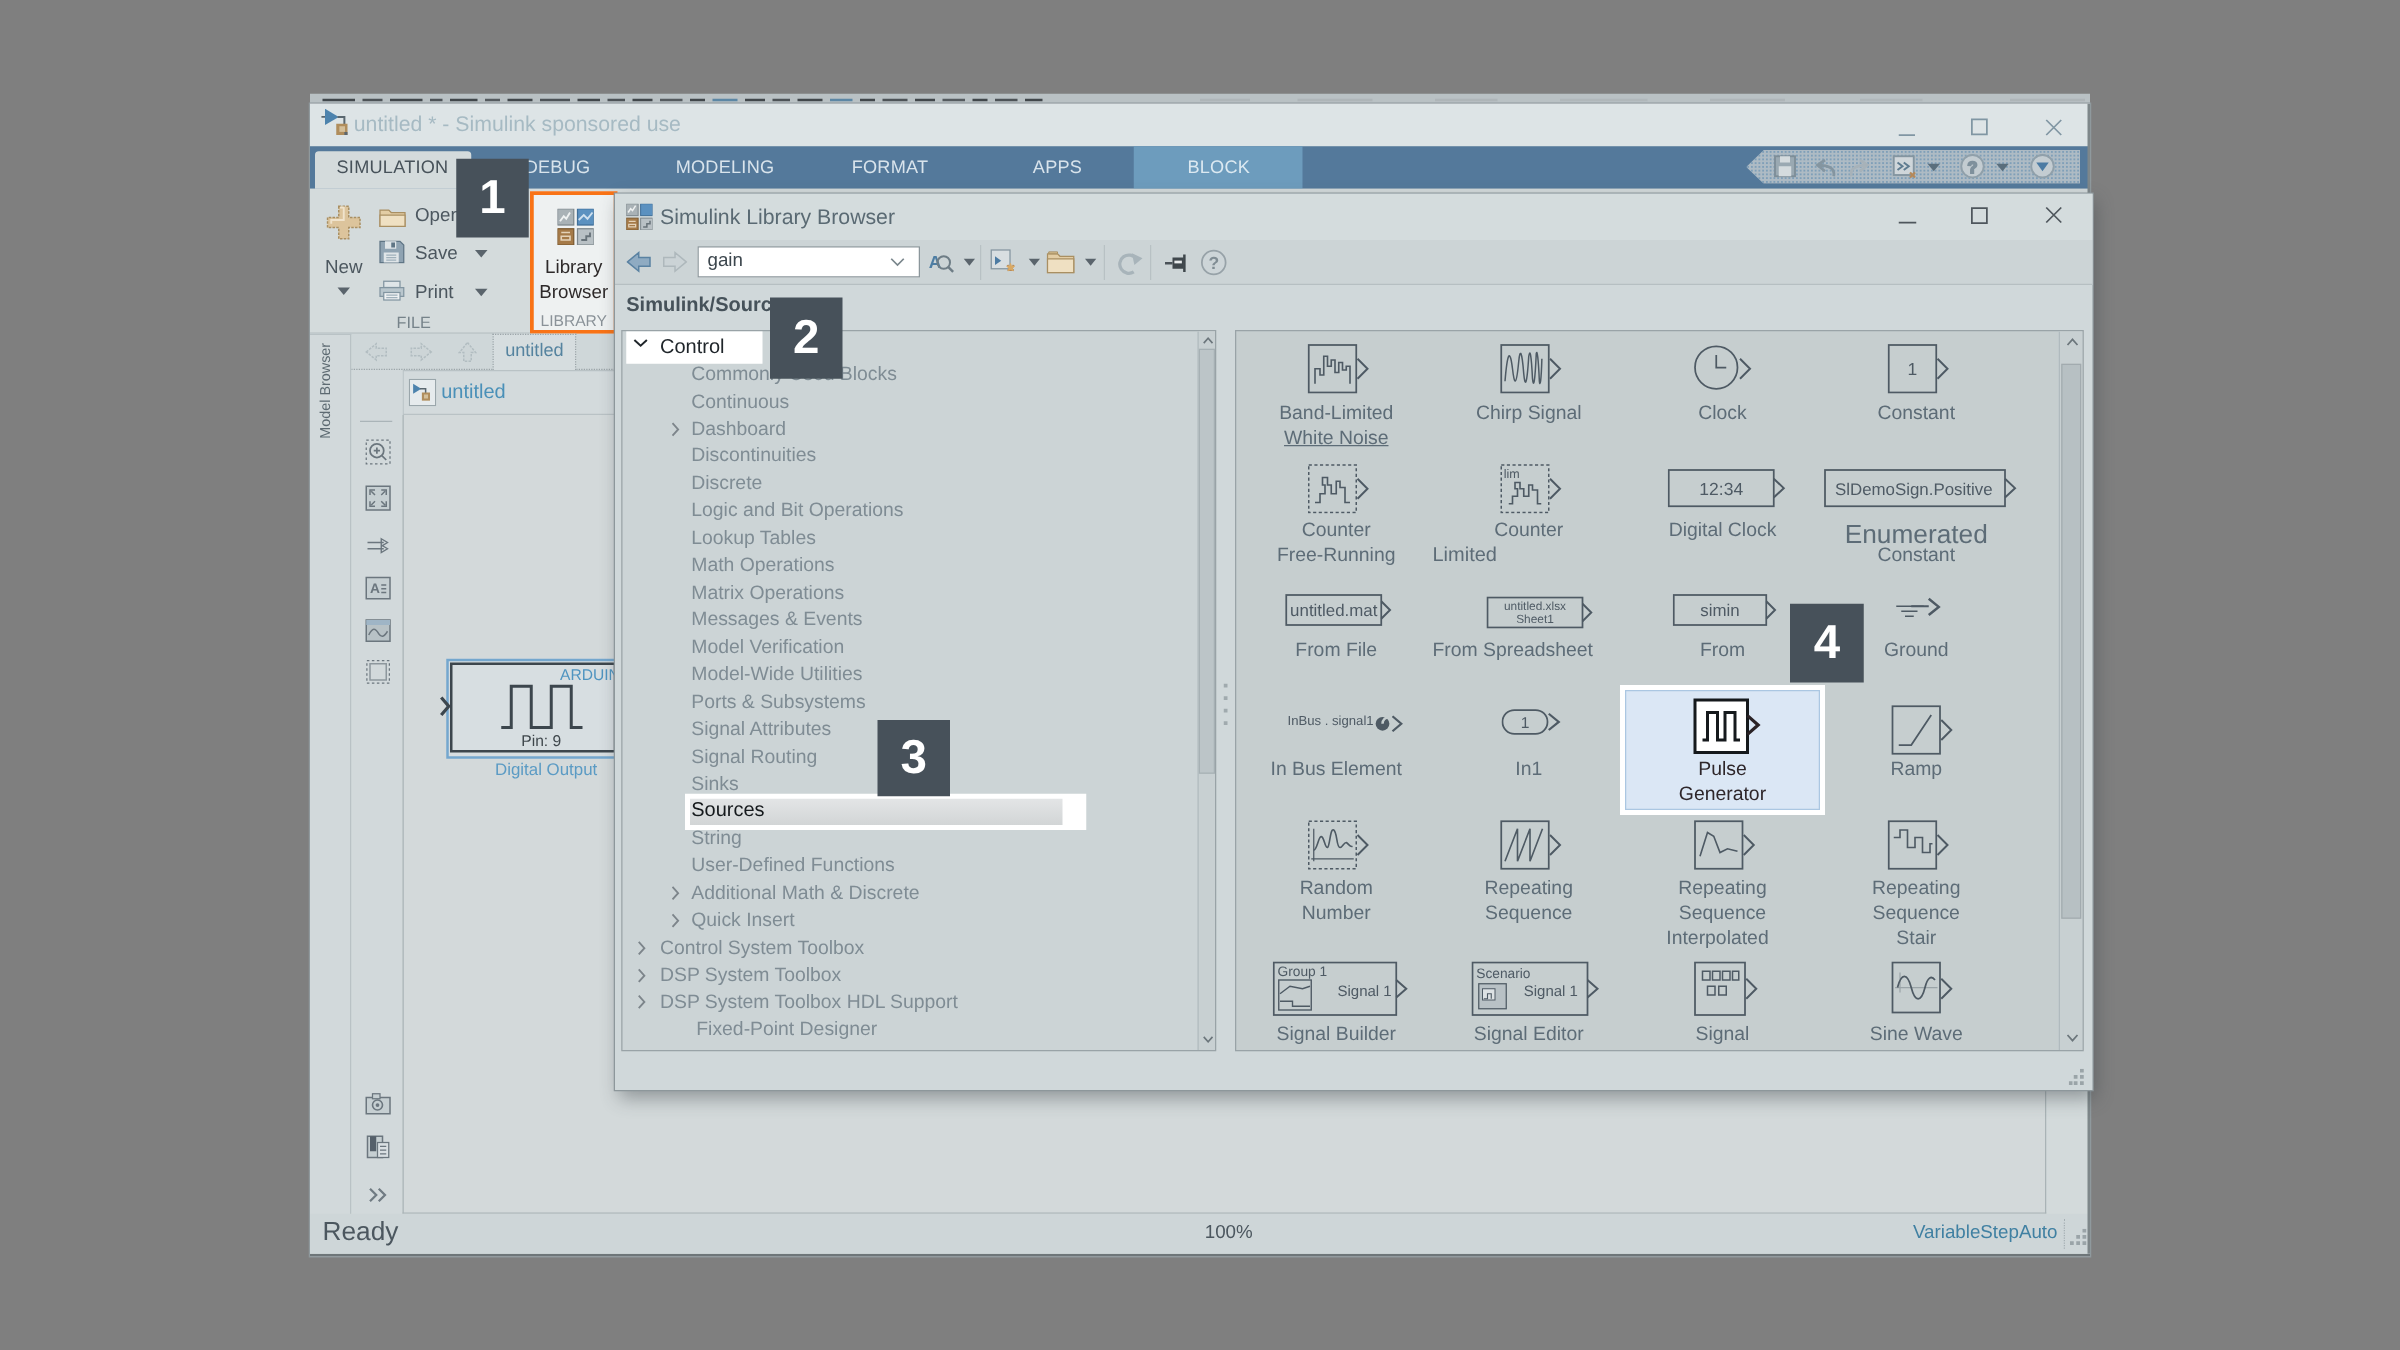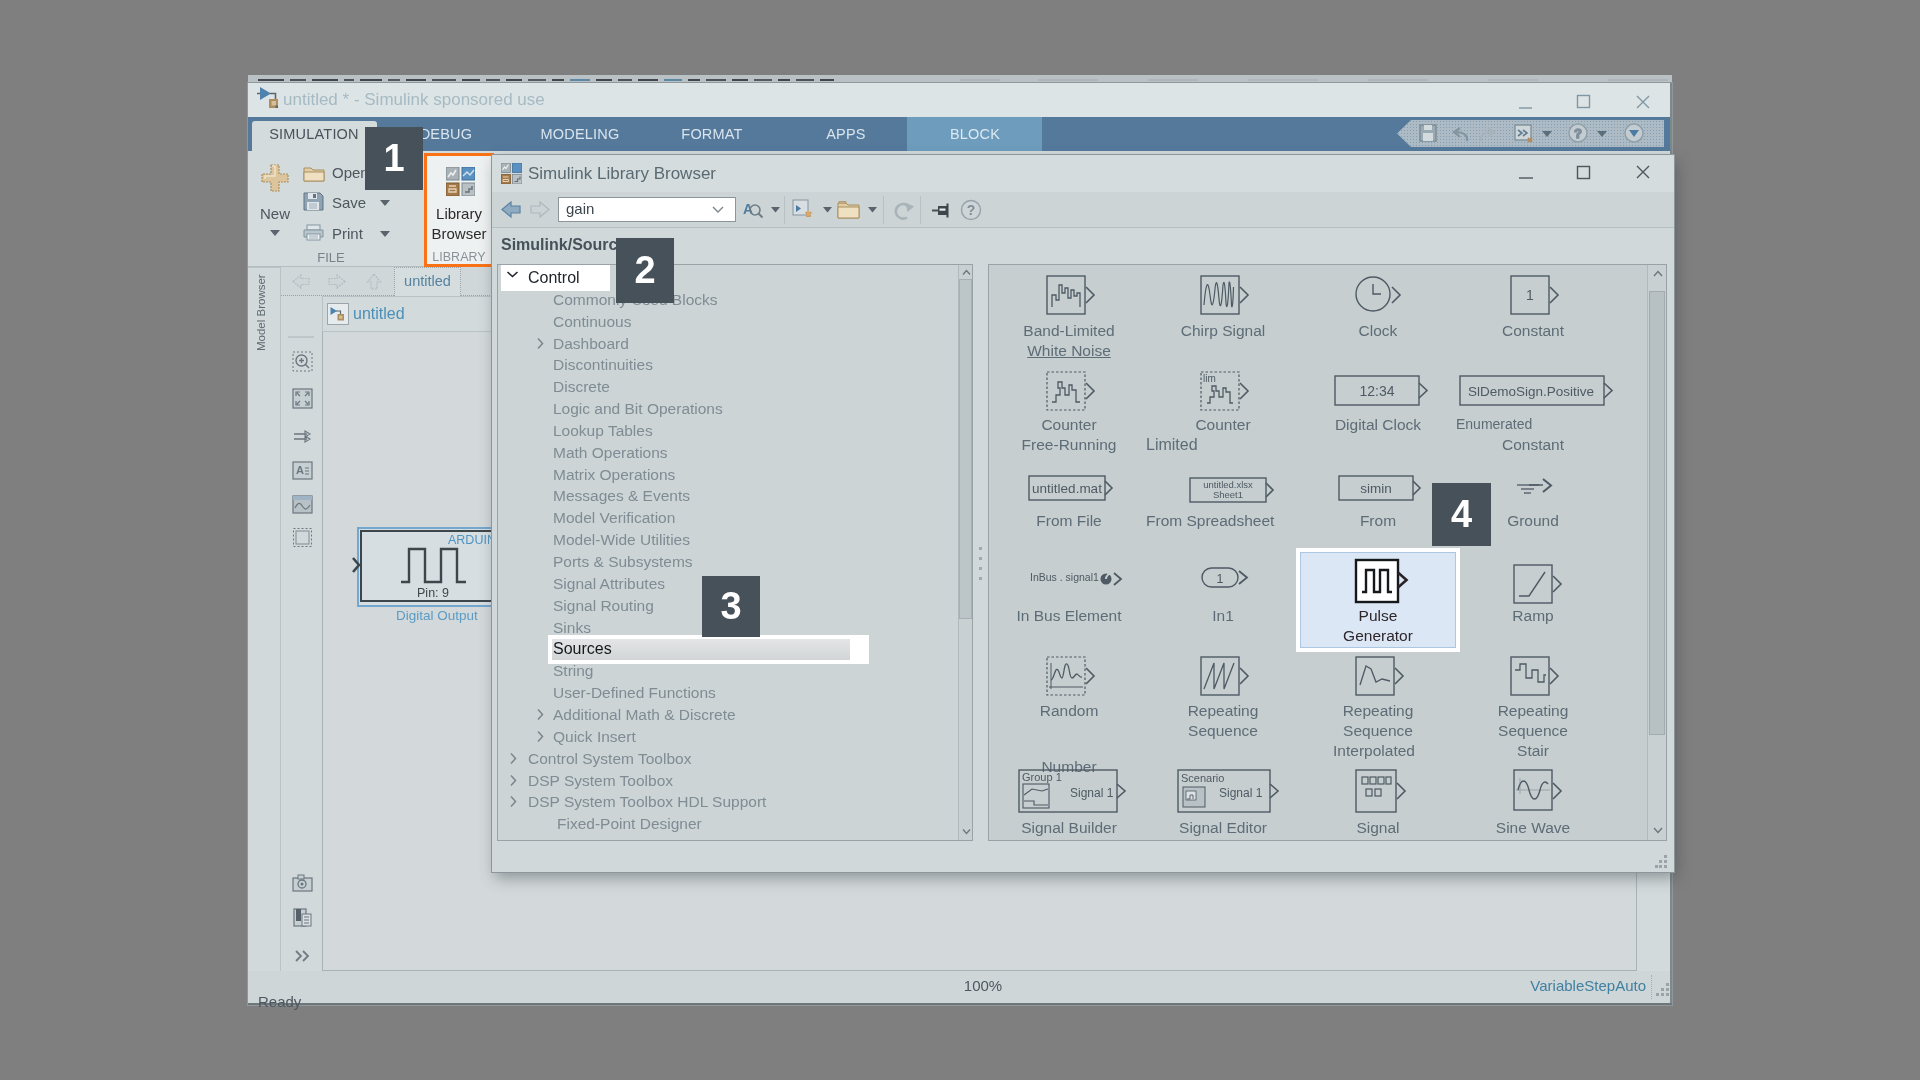--- a/index.html
+++ b/index.html
@@ -221,21 +221,21 @@
 <div class="a tx" style="left:200px;top:450px;font-size:12.5px;color:#4f94c0;">ARDUINO</div>
 <svg class="a" style="left:152px;top:463px;" width="70" height="38" viewBox="0 0 70 38">
       <path d="M1 36 h8 v-33 h16 v33 h16 v-33 h16 v33 h9" fill="none" stroke="#3c464d" stroke-width="2.4"></path>
     </svg>
 <div class="a tx" style="left:150px;top:503px;width:70px;text-align:center;font-size:12.5px;color:#3f474c;">Pin: 9</div>
 <svg class="a" style="left:103px;top:473px;" width="10" height="18" viewBox="0 0 10 18">
       <path d="M2 2 l6 7 -6 7" fill="none" stroke="#3c464d" stroke-width="2.6"></path>
     </svg>
 <div class="a tx" style="left:148px;top:525px;width:80px;text-align:center;font-size:13.5px;color:#5b9bc4;">Digital Output</div>
 <div class="a" style="left:0;top:888px;width:100%;height:32px;background:#ced6d8;">
-<div class="a tx" style="left:10px;top:16px;height:32px;line-height:30px;font-size:15px;color:#4c575f;text-align:center;">Ready</div>
+<div class="a tx" style="left:10px;top:0;height:32px;line-height:30px;font-size:21px;color:#4c575f;text-align:center;">Ready</div>
 <div class="a tx" style="left:675px;top:0;width:120px;height:32px;line-height:30px;text-align:center;font-size:15px;color:#4c575f;">100%</div>
 <div class="a tx" style="left:1275px;top:0;width:123px;height:32px;line-height:30px;text-align:right;font-size:15px;color:#4080a2;">VariableStepAuto</div>
 <svg class="a" style="left:1408px;top:12px;" width="14" height="14" viewBox="0 0 14 14">
         <g fill="#9aa4a8">
           <rect x="10" y="0" width="3" height="3"></rect>
           <rect x="10" y="5" width="3" height="3"></rect>
           <rect x="10" y="10" width="3" height="3"></rect>
           <rect x="5" y="5" width="3" height="3"></rect>
           <rect x="5" y="10" width="3" height="3"></rect>
           <rect x="0" y="10" width="3" height="3"></rect>
@@ -444,21 +444,21 @@
         <rect x="1" y="1" width="84" height="29" fill="none" stroke="#4e5a64" stroke-width="1.4"></rect>
         <text x="43" y="21" font-size="14" fill="#4e5a64" text-anchor="middle" font-family="Liberation Sans">12:34</text>
         <path d="M85 8 l8 7.5 -8 7.5" fill="none" stroke="#4e5a64" stroke-width="1.6"></path>
       </svg>
 <div class="a tx" style="left:312px;top:151px;width:154px;text-align:center;font-size:15.5px;color:#5d6c77;">Digital Clock</div>
 <svg class="a" style="left:470px;top:110px;" width="156" height="32" viewBox="0 0 156 32">
         <rect x="1" y="1" width="144" height="29" fill="none" stroke="#4e5a64" stroke-width="1.4"></rect>
         <text x="72" y="21" font-size="13.5" fill="#4e5a64" text-anchor="middle" font-family="Liberation Sans">SlDemoSign.Positive</text>
         <path d="M145 8 l8 7.5 -8 7.5" fill="none" stroke="#4e5a64" stroke-width="1.6"></path>
       </svg>
-<div class="a tx" style="left:467px;top:151px;width:154px;text-align:left;font-size:14px;color:#5d6c77;">Enumerated</div>
+<div class="a tx" style="left:467px;top:151px;width:154px;text-align:center;font-size:21px;color:#5d6c77;">Enumerated</div>
 <div class="a tx" style="left:467px;top:171px;width:154px;text-align:center;font-size:15.5px;color:#5d6c77;">Constant</div>
 <svg class="a" style="left:39px;top:210px;" width="90" height="26" viewBox="0 0 90 26">
         <rect x="1" y="1" width="76" height="24" fill="none" stroke="#4e5a64" stroke-width="1.4"></rect>
         <text x="39" y="18" font-size="13.5" fill="#4e5a64" text-anchor="middle" font-family="Liberation Sans">untitled.mat</text>
         <path d="M77 6 l7 7 -7 7" fill="none" stroke="#4e5a64" stroke-width="1.6"></path>
       </svg>
 <div class="a tx" style="left:3px;top:247px;width:154px;text-align:center;font-size:15.5px;color:#5d6c77;">From File</div>
 <svg class="a" style="left:200px;top:212px;" width="90" height="26" viewBox="0 0 90 26">
         <rect x="1" y="1" width="76" height="24" fill="none" stroke="#4e5a64" stroke-width="1.4"></rect>
         <text x="39" y="11" font-size="9.5" fill="#4e5a64" text-anchor="middle" font-family="Liberation Sans">untitled.xlsx</text>
@@ -512,21 +512,21 @@
         <path d="M41 12 l8 8.0 -8 8.0" fill="none" stroke="#4e5a64" stroke-width="1.6"></path>
       </svg>
 <div class="a tx" style="left:467px;top:342px;width:154px;text-align:center;font-size:15.5px;color:#5d6c77;">Ramp</div>
 <svg class="a" style="left:56px;top:391px;" width="52" height="40" viewBox="0 0 52 40">
         <rect x="2" y="1" width="38" height="38" fill="none" stroke="#4e5a64" stroke-width="1.2" stroke-dasharray="2.5 2"></rect>
         <path d="M6 33 v-26 M4 31 h34" fill="none" stroke="#4e5a64" stroke-width="1"></path>
         <path d="M6 24 c3 0 4 -14 7 -10 c2 3 2 8 4 8 c2 -1 2 -16 5 -14 c3 2 2 14 5 14 c2 0 3 -4 5 -4 c2 1 3 4 5 3" fill="none" stroke="#4e5a64" stroke-width="1.3"></path>
         <path d="M41 12 l8 8.0 -8 8.0" fill="none" stroke="#4e5a64" stroke-width="1.6"></path>
       </svg>
 <div class="a tx" style="left:3px;top:437px;width:154px;text-align:center;font-size:15.5px;color:#5d6c77;">Random</div>
-<div class="a tx" style="left:3px;top:457px;width:154px;text-align:center;font-size:15.5px;color:#5d6c77;margin-top:36px;">Number</div>
+<div class="a tx" style="left:3px;top:457px;width:154px;text-align:center;font-size:15.5px;color:#5d6c77;">Number</div>
 <svg class="a" style="left:210px;top:391px;" width="52" height="40" viewBox="0 0 52 40">
         <rect x="2" y="1" width="38" height="38" fill="none" stroke="#4e5a64" stroke-width="1.4"></rect>
         <path d="M5 33 L15 7 L15 33 L25 7 L25 33 L35 7" fill="none" stroke="#4e5a64" stroke-width="1.3"></path>
         <path d="M41 12 l8 8.0 -8 8.0" fill="none" stroke="#4e5a64" stroke-width="1.6"></path>
       </svg>
 <div class="a tx" style="left:157px;top:437px;width:154px;text-align:center;font-size:15.5px;color:#5d6c77;">Repeating</div>
 <div class="a tx" style="left:157px;top:457px;width:154px;text-align:center;font-size:15.5px;color:#5d6c77;">Sequence</div>
 <svg class="a" style="left:365px;top:391px;" width="52" height="40" viewBox="0 0 52 40">
         <rect x="2" y="1" width="38" height="38" fill="none" stroke="#4e5a64" stroke-width="1.4"></rect>
         <path d="M6 29 L12 10 L17 13 L22 26 L28 23 L36 25" fill="none" stroke="#4e5a64" stroke-width="1.3"></path>

